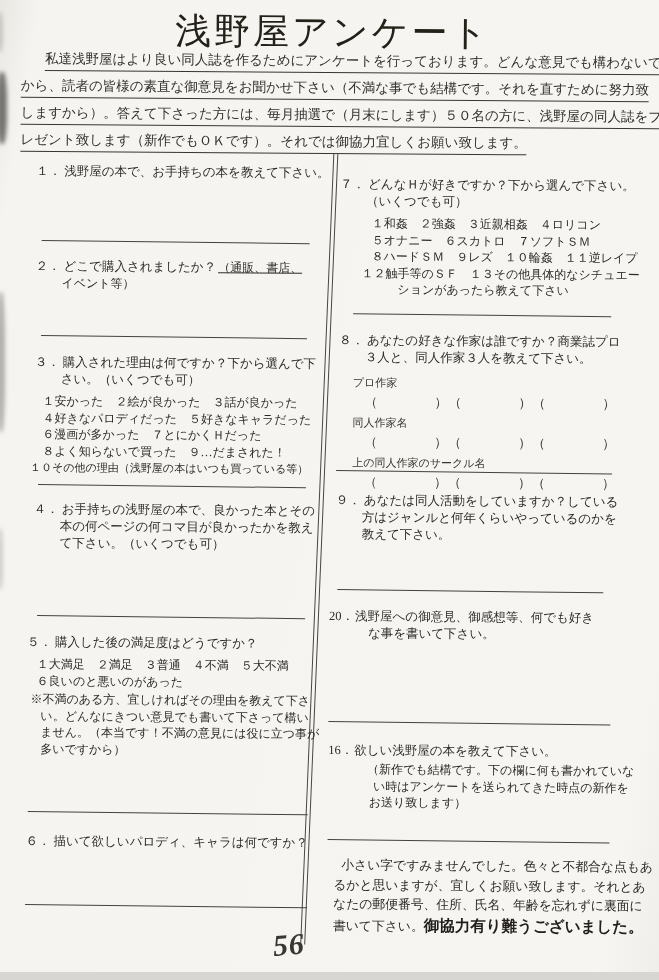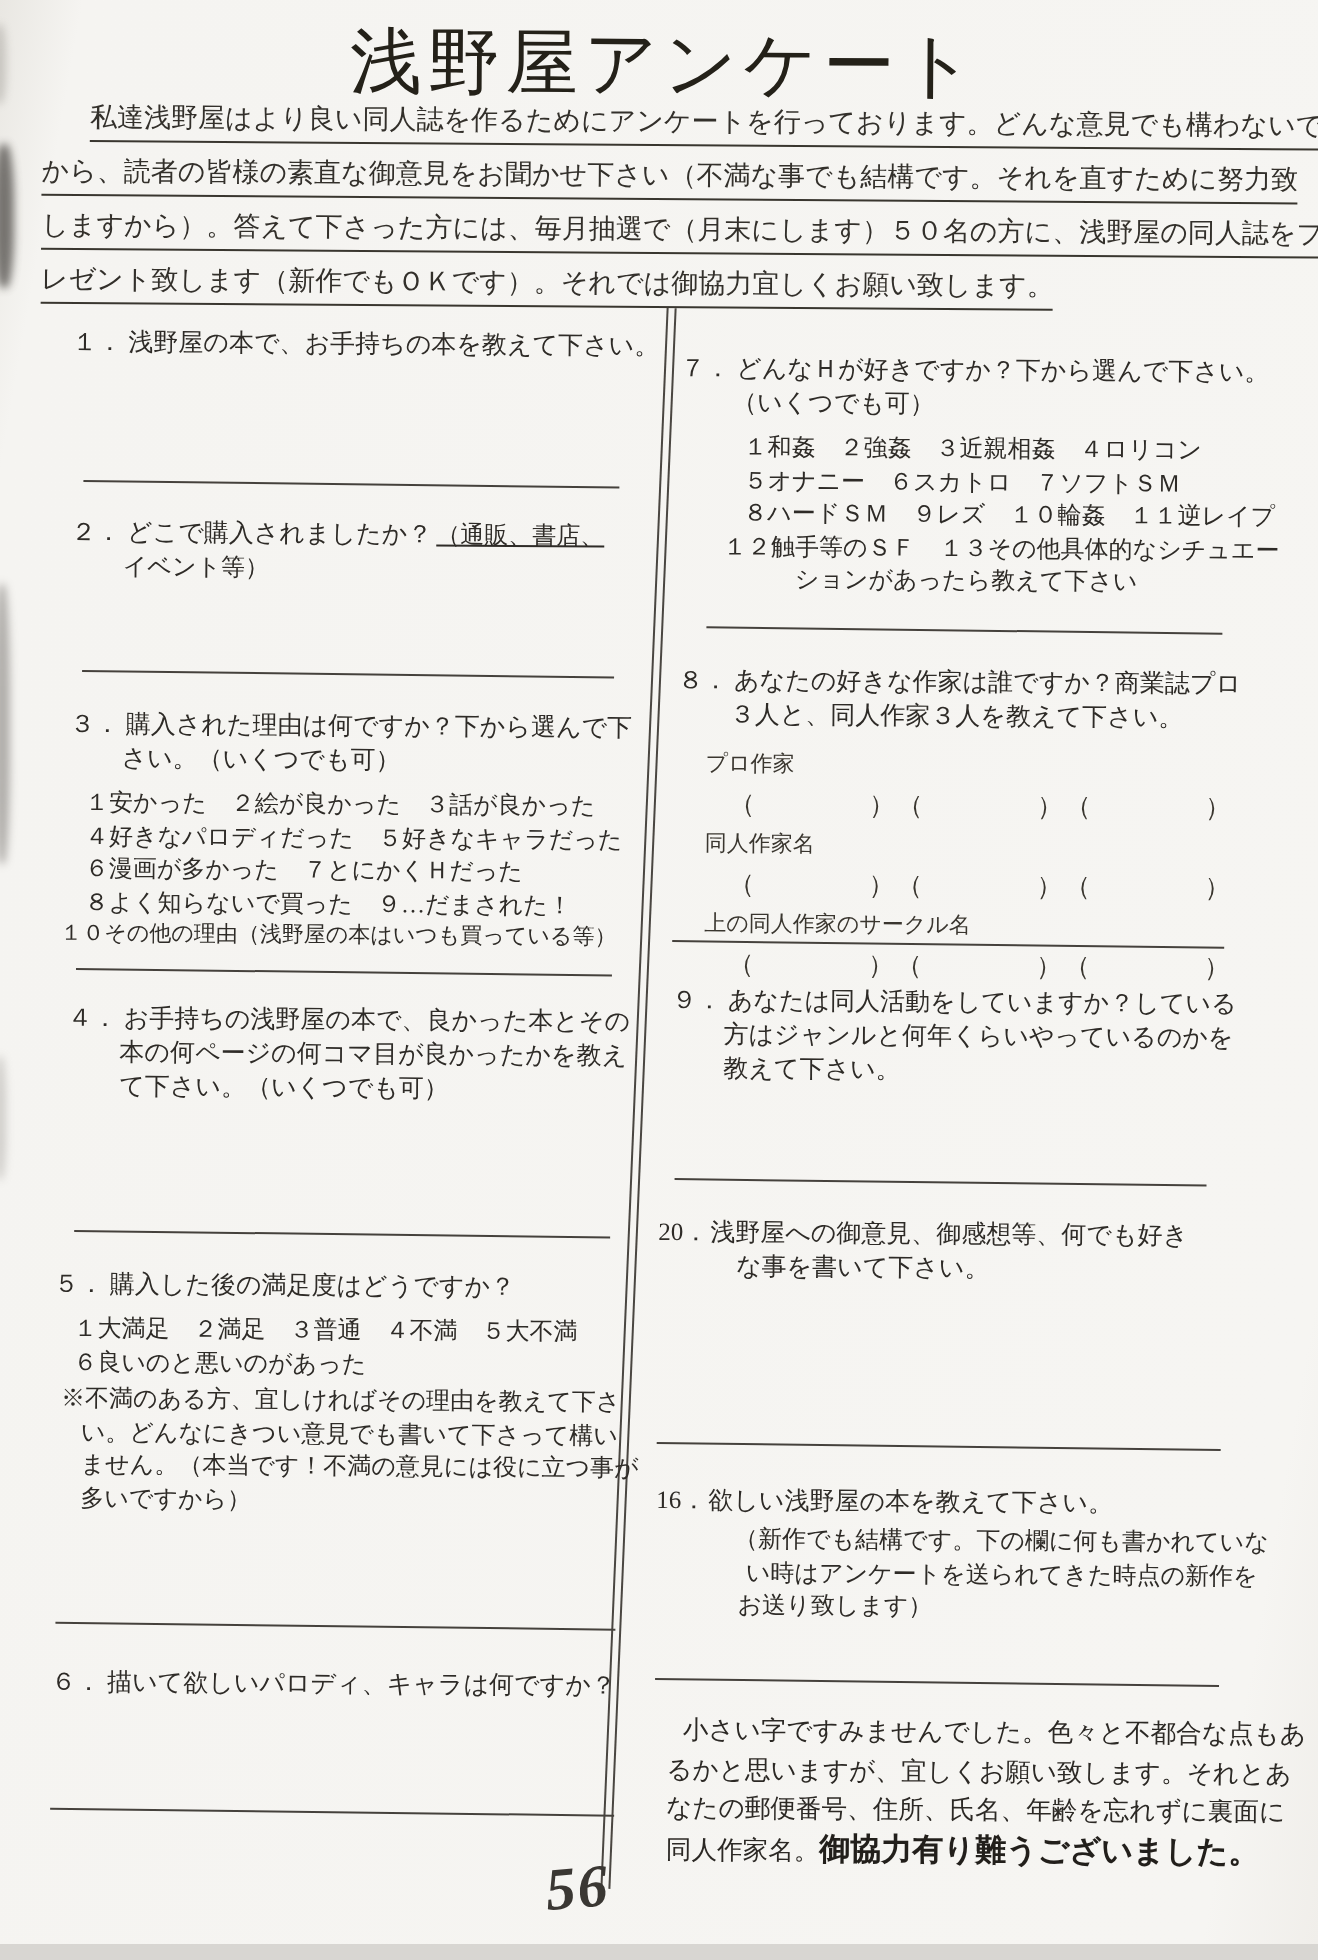--- a/index.html
+++ b/index.html
@@ -210,18 +210,18 @@
         <div style="margin-left:6px;">い時はアンケートを送られてきた時点の新作を</div>
         <div style="margin-left:2px;">お送り致します）</div>
       </div>
     </div>
     <div class="ln" style="left:330px;top:839px;width:282px;"></div>
 
     <div class="footer">
       <div class="f1">小さい字ですみませんでした。色々と不都合な点もあ</div>
       <div>るかと思いますが、宜しくお願い致します。それとあ</div>
       <div>なたの郵便番号、住所、氏名、年齢を忘れずに裏面に</div>
-      <div><span>同人作家名。</span><span class="big">御協力有り難うございました。</span></div>
+      <div><span>書いて下さい。</span><span class="big">御協力有り難うございました。</span></div>
     </div>
 
     <div class="pageno">56</div>
   </div>
 </div>
 
 </body></html>

